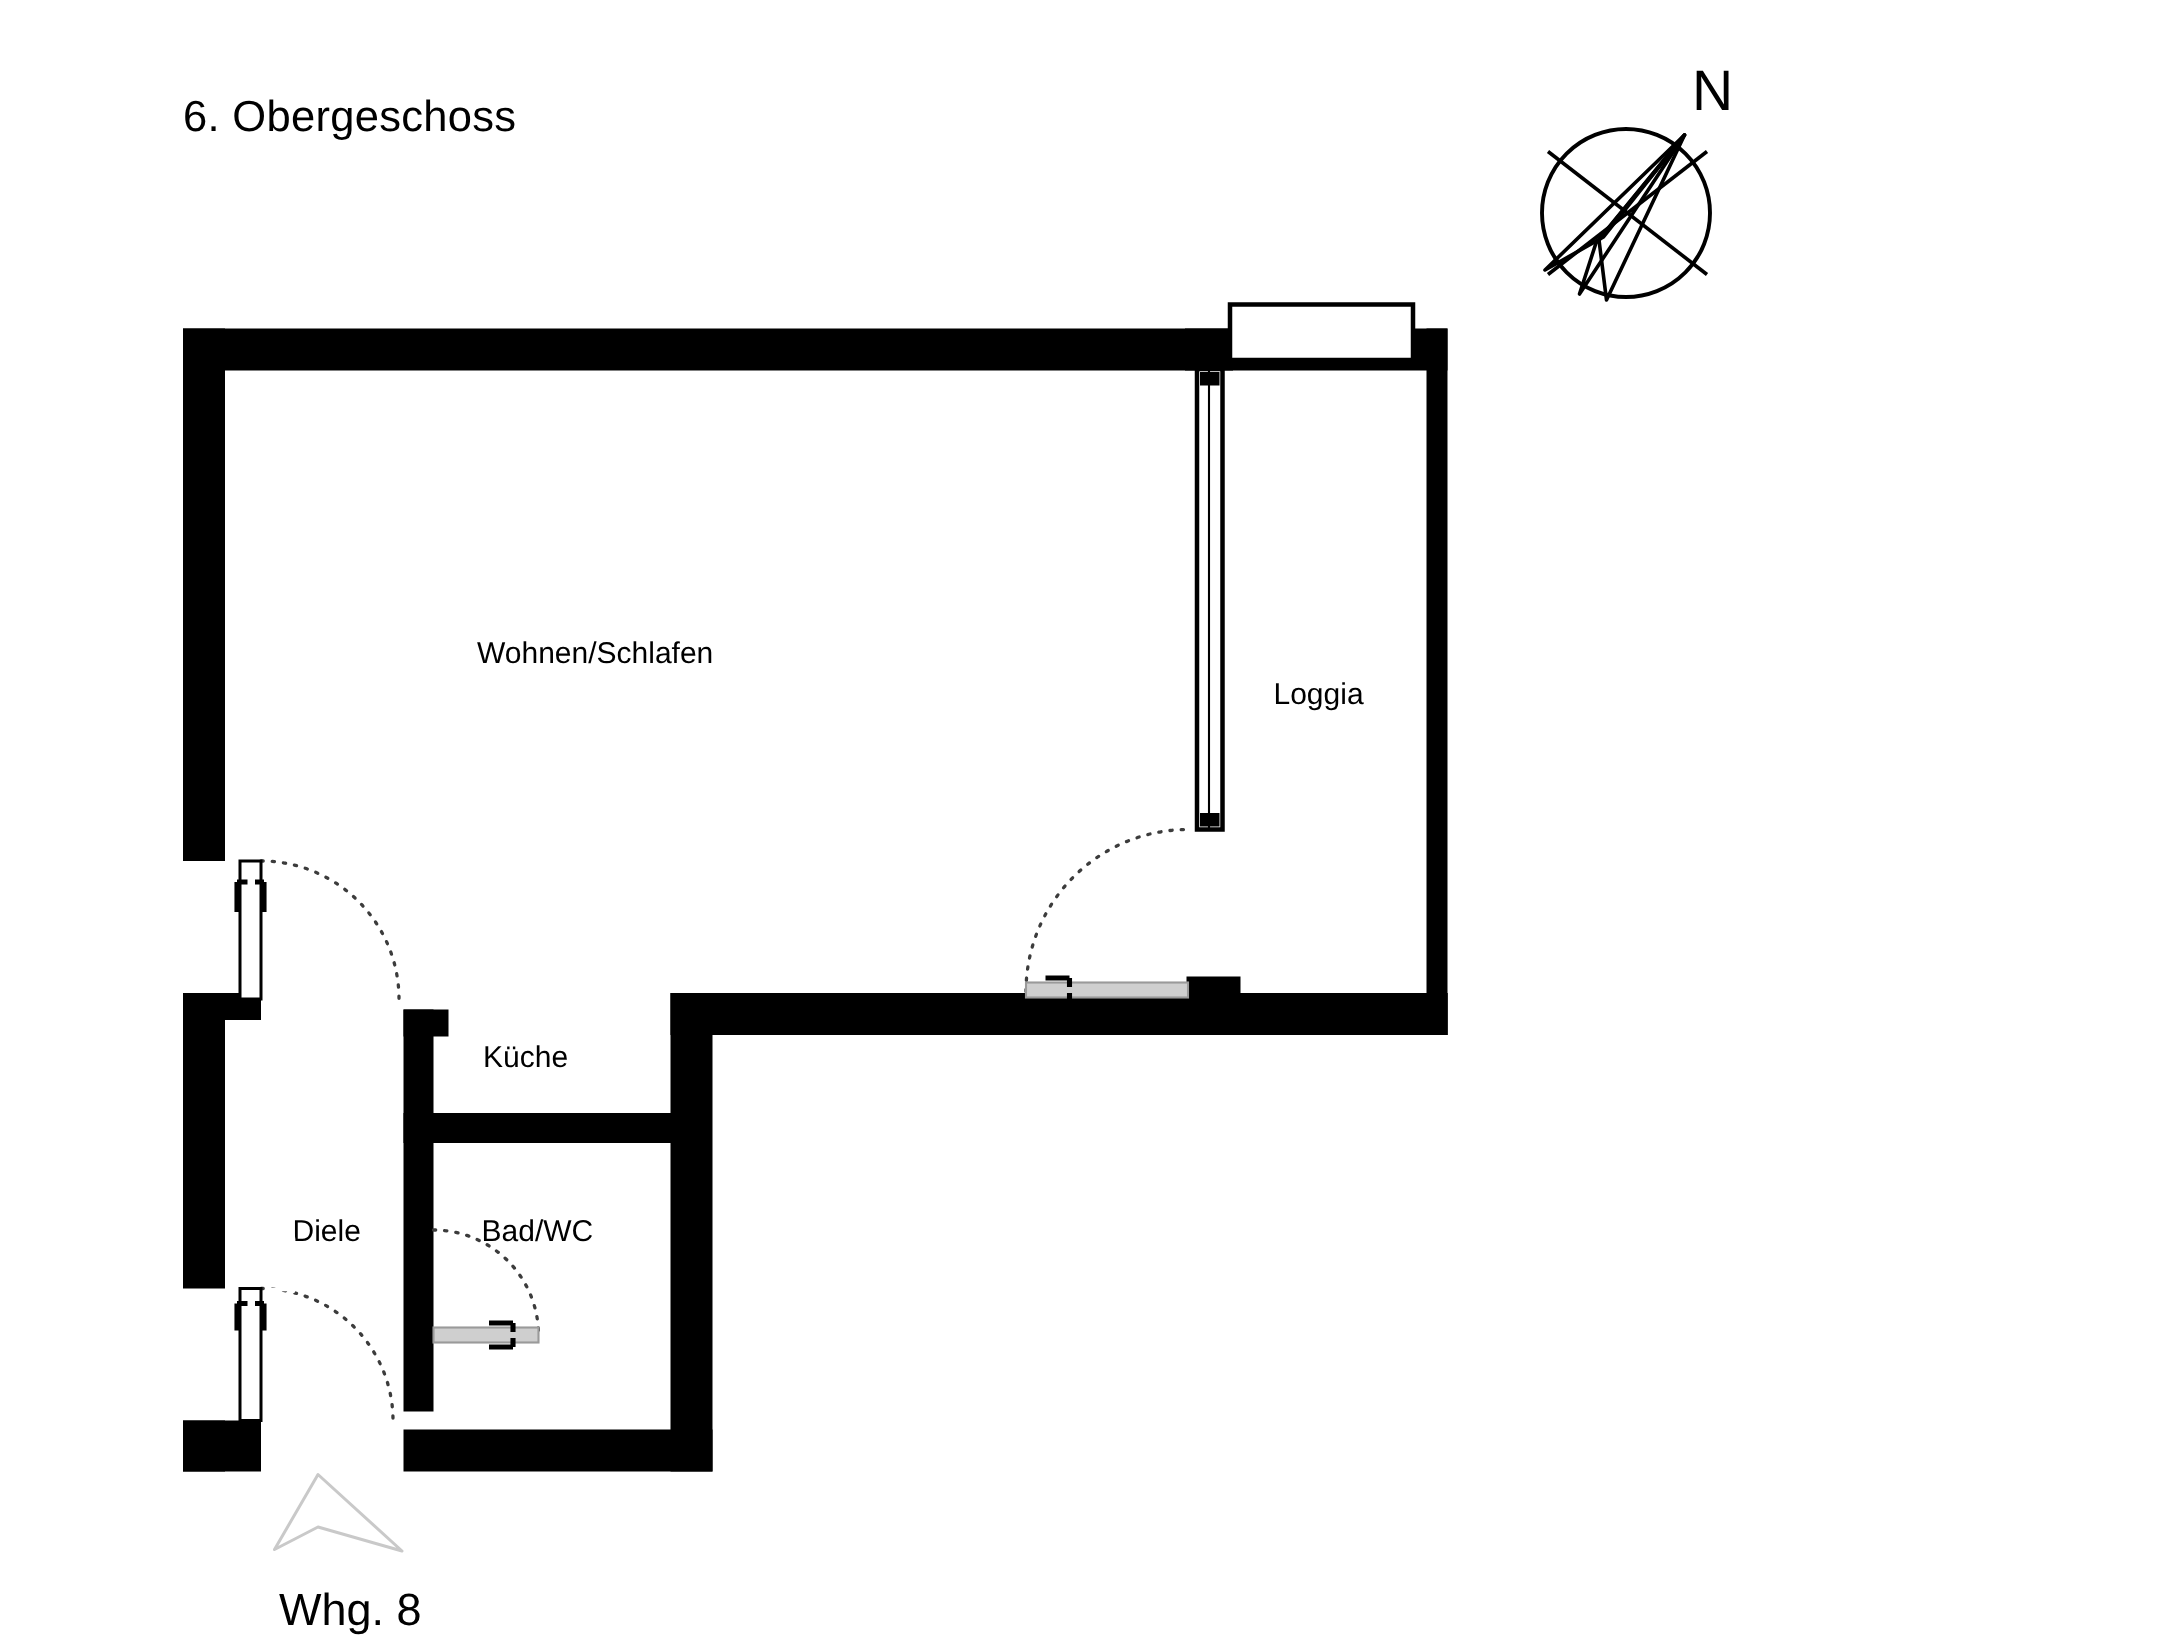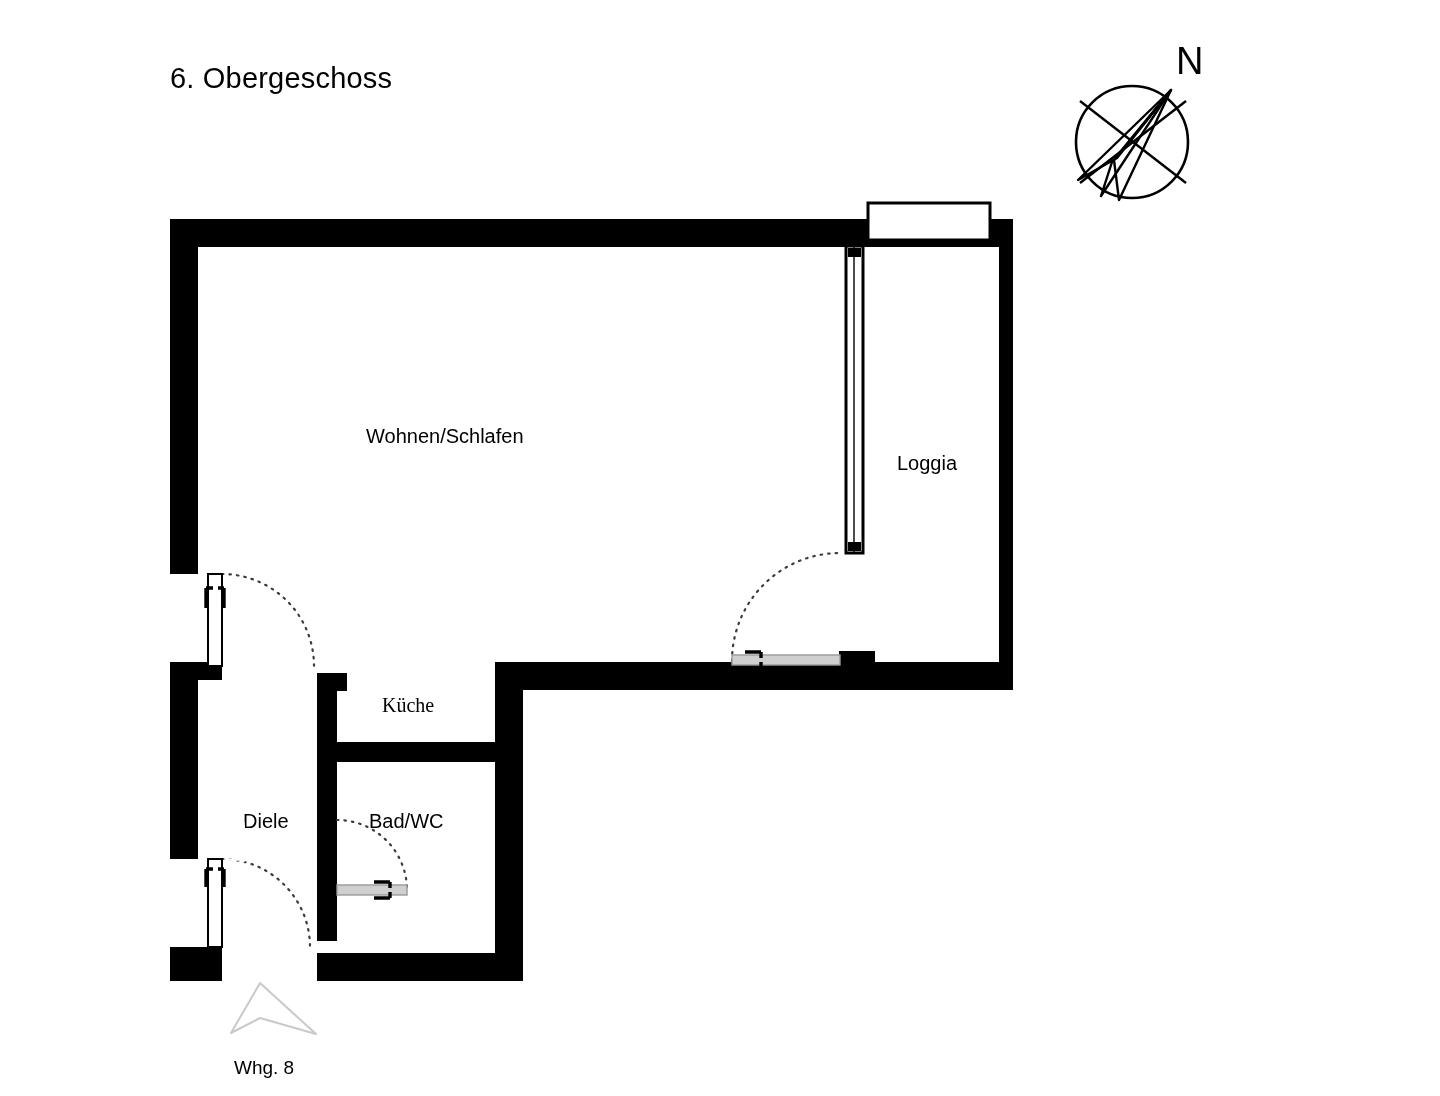--- a/index.html
+++ b/index.html
@@ -14,41 +14,40 @@
     font-family: "Liberation Sans", sans-serif;
     color: #000000;
     overflow: hidden;
   }
   #floorplan-root {
     position: absolute;
     left: 0;
     top: 0;
     width: 1219px;
     height: 1096px;
-    margin-left: 48px;
   }
   #plan-svg {
     position: absolute;
     left: 0;
     top: 0;
   }
   .title-text {
     position: absolute;
     left: 122px;
     top: 62px;
     font-size: 29px;
     letter-spacing: 0.2px;
     color: #000;
     white-space: nowrap;
   }
   .unit-text {
     position: absolute;
     left: 186px;
     top: 1057px;
-    font-size: 19px;
+    font-size: 30px;
     color: #000;
     white-space: nowrap;
   }
   .compass-letter {
     position: absolute;
     left: 1128px;
     top: 42px;
     font-size: 38px;
     color: #000;
     line-height: 1;
@@ -175,21 +174,21 @@
   </svg>
 
   <div class="title-text">6. Obergeschoss</div>
 
   <div class="compass-letter">N</div>
 
   <div class="room-label" style="left:318px; top:425px;">Wohnen/Schlafen</div>
 
   <div class="room-label" style="left:849px; top:452px;">Loggia</div>
 
-  <div class="room-label" style="left:334px; top:694px;font-family:Liberation Serif, serif;">Küche</div>
+  <div class="room-label" style="left:322px; top:694px;">Küche</div>
 
   <div class="room-label" style="left:195px; top:810px;">Diele</div>
 
   <div class="room-label" style="left:321px; top:810px;">Bad/WC</div>
 
   <div class="brand-text">EVERNEST</div>
 
   <div class="unit-text">Whg. 8</div>
 
 </div>

